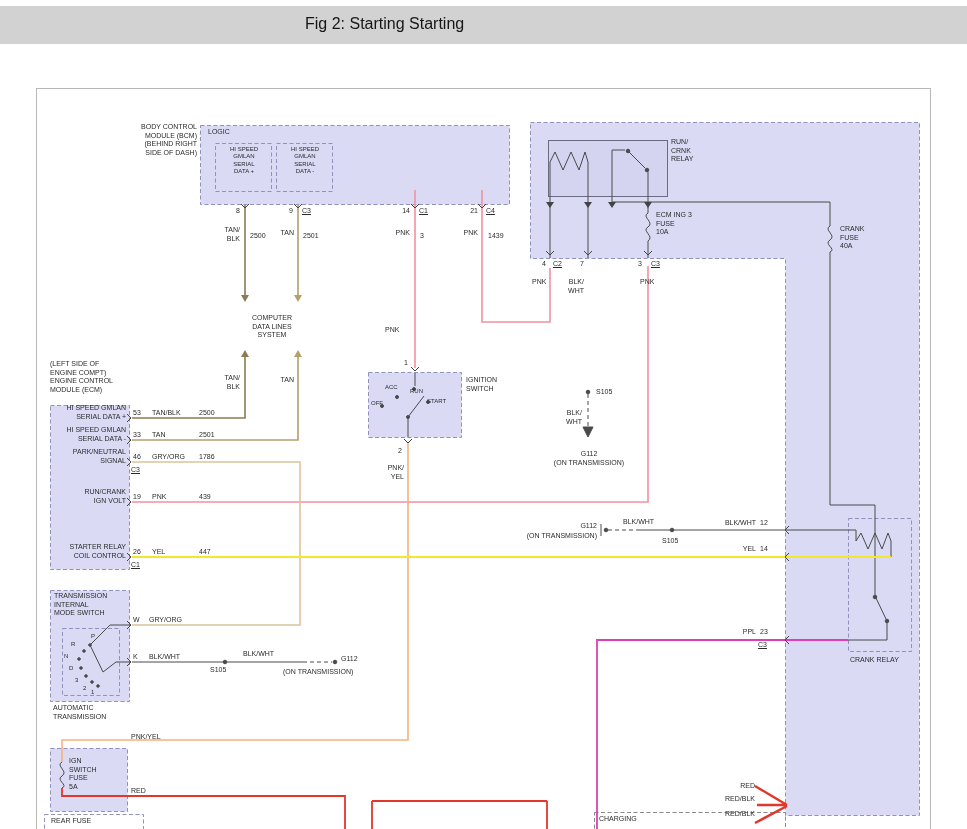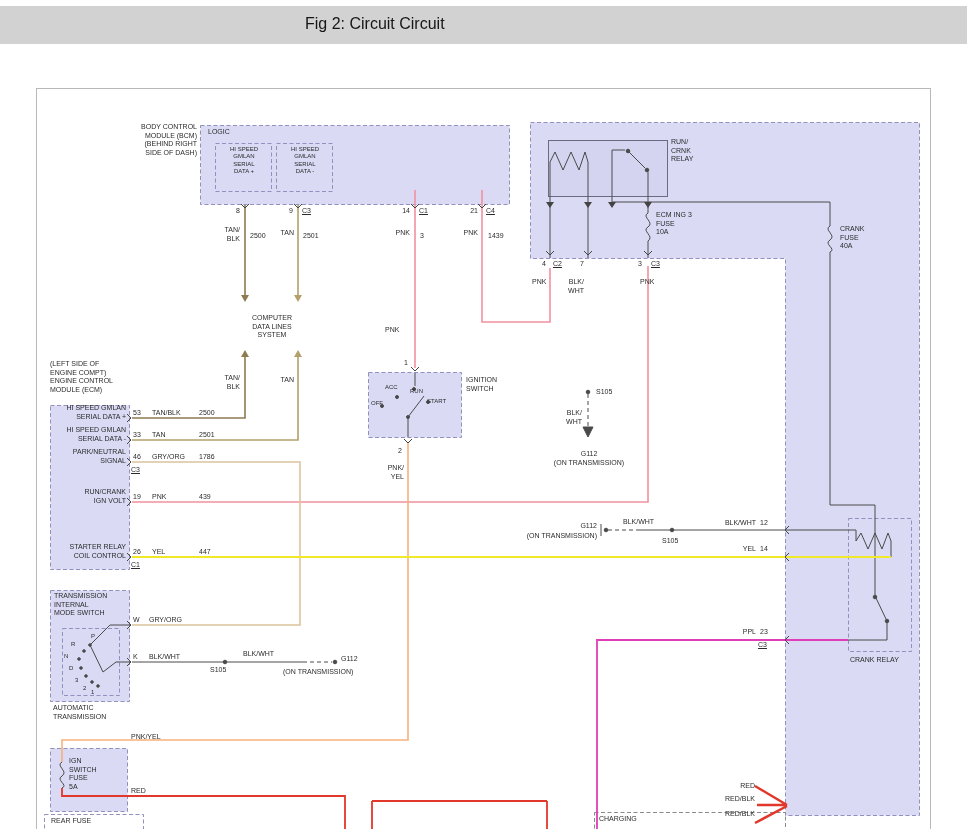--- a/index.html
+++ b/index.html
@@ -17,21 +17,21 @@
        white-space:pre-line;z-index:5}
   .r{text-align:right}
   .c{text-align:center}
   .u{text-decoration:underline}
   .t6{font-size:6px}
 </style>
 </head>
 <body>
 
 <div class="hdr"></div>
-<div class="title">Fig 2: Circuit Circuit</div>
+<div class="title">Fig 2: Starting Starting</div>
 
 <svg width="967" height="829" viewBox="0 0 967 829">
 
   <rect x="36.5" y="88.5" width="894" height="750" fill="#ffffff" stroke="#b8b8b8"></rect>
 
   <g stroke="var(--box-border)" stroke-dasharray="4 2.5" fill="var(--lavender)">
     <path d="M530.5,122.5 H919.5 V815.5 H785.5 V258.5 H530.5 Z"></path>
     <rect x="200.5" y="125.5" width="309" height="79"></rect>
     <rect x="215.5" y="143.5" width="56" height="48" fill="none"></rect>
     <rect x="276.5" y="143.5" width="56" height="48" fill="none"></rect>

